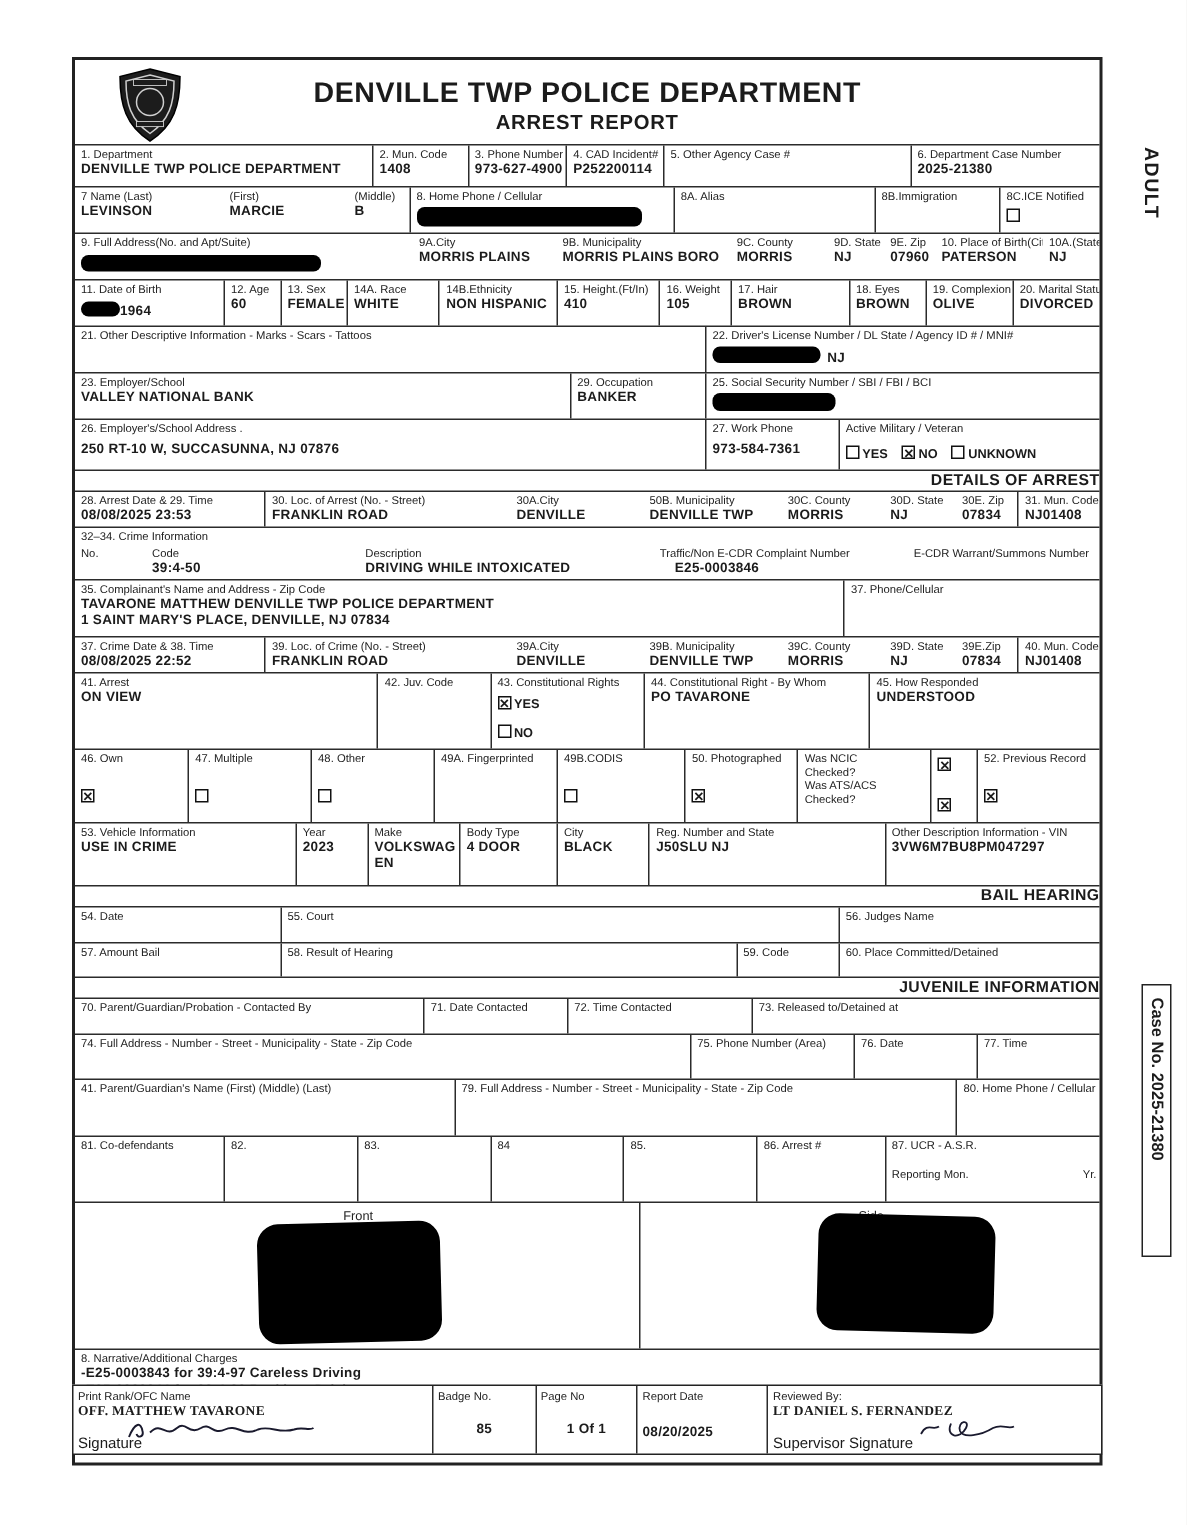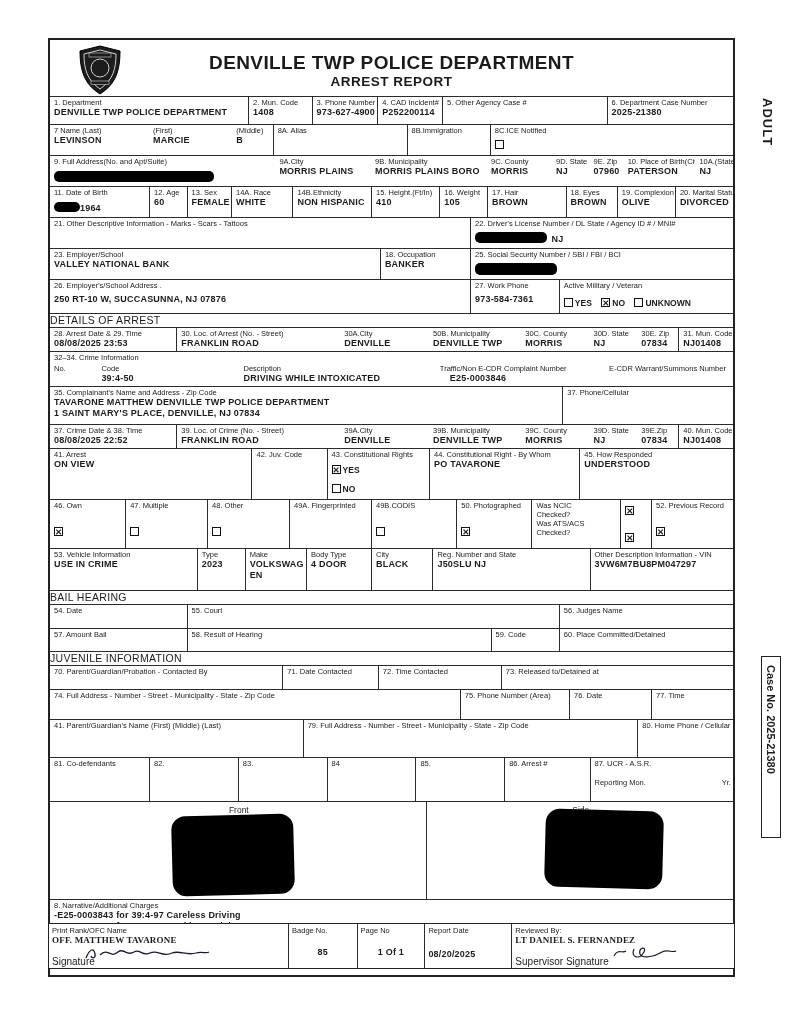--- a/index.html
+++ b/index.html
@@ -6,21 +6,21 @@
   html,body { width: 791px; background: #f4f4f2; }
   body { font-family: "Liberation Sans", sans-serif; color: #1b1b1b; }
   .page { position: relative; width: 791px; height: 1024px; background: #ffffff; overflow: hidden; }
   .form { position: absolute; left: 48px; top: 38px; width: 687px; border: 2px solid #222; background: #fff; }
   .row { display: flex; align-items: stretch; border-top: 1px solid #2b2b2b; }
   .c { border-left: 1px solid #2b2b2b; padding: 1px 2px 2px 4px; overflow: hidden; }
   .c.nb { border-left: 0; }
   .lbl { font-size: 7.5px; color: #222; line-height: 9px; white-space: nowrap; }
   .lbl.wrap { white-space: normal; }
   .val { font-size: 9px; font-weight: bold; line-height: 11px; letter-spacing: .2px; }
-  .section { text-align: left; font-weight: normal; font-size: 10.5px; line-height: 13px; border-top: 1px solid #2b2b2b; letter-spacing: .3px; }
+  .section { text-align: right; font-weight: bold; font-size: 10.5px; line-height: 13px; border-top: 1px solid #2b2b2b; letter-spacing: .3px; }
   .cb { display: inline-block; width: 9px; height: 9px; border: 1.3px solid #111; font-size: 8.5px; line-height: 8px; text-align: center; font-weight: bold; vertical-align: middle; margin-right: 2px; background: #fff; }
   .cbl { font-size: 8.5px; font-weight: bold; vertical-align: middle; margin-right: 5px; }
   .redact { background: #000; border-radius: 5px; display: inline-block; vertical-align: middle; }
   .hdr { position: relative; height: 56px; }
   .hdr-title { text-align: center; font-weight: bold; font-size: 19px; padding-top: 12px; letter-spacing: .4px; }
   .hdr-sub { text-align: center; font-weight: bold; font-size: 13.5px; letter-spacing: .5px; }
   .logo { position: absolute; left: 26px; top: 4px; }
   .vert { writing-mode: vertical-rl; position: absolute; font-weight: bold; }
   .adult { right: 16px; top: 98px; font-size: 13px; letter-spacing: 1px; }
   .caseno { right: 10px; top: 656px; font-size: 11px; border: 1.5px solid #222; padding: 8px 3px; height: 182px; background: #fff; }
@@ -92,20 +92,24 @@
         <div class="val">LEVINSON</div>
       </div>
       <div class="c" style="width:12.2%;border-left:0">
         <div class="lbl">(First)</div>
         <div class="val">MARCIE</div>
       </div>
       <div class="c" style="width:5.9%;border-left:0">
         <div class="lbl">(Middle)</div>
         <div class="val">B</div>
       </div>
+      <div class="c" style="width:25.8%">
+        <div class="lbl">8. Home Phone / Cellular</div>
+        <span class="redact" style="width:150px;height:13px;margin-top:1px"></span>
+      </div>
       <div class="c" style="width:19.6%">
         <div class="lbl">8A. Alias</div>
       </div>
       <div class="c" style="width:12.2%">
         <div class="lbl">8B.Immigration</div>
       </div>
       <div class="c" style="width:9.8%">
         <div class="lbl">8C.ICE Notified</div>
         <span class="cb"></span>
       </div>
@@ -202,21 +206,21 @@
         <div><span class="redact" style="width:72px;height:11px"></span> <span class="val">NJ</span></div>
       </div>
     </div>
 
     <div class="row" style="min-height:26px">
       <div class="c nb" style="width:48.3%">
         <div class="lbl">23. Employer/School</div>
         <div class="val">VALLEY NATIONAL BANK</div>
       </div>
       <div class="c" style="width:13.2%">
-        <div class="lbl">18. Occupation</div>
+        <div class="lbl">29. Occupation</div>
         <div class="val">BANKER</div>
       </div>
       <div class="c" style="width:38.5%">
         <div class="lbl">25. Social Security Number / SBI / FBI / BCI</div>
         <span class="redact" style="width:82px;height:12px;margin-top:1px"></span>
       </div>
     </div>
 
     <div class="row" style="min-height:29px">
       <div class="c nb" style="width:61.5%">
@@ -409,21 +413,21 @@
         <div style="margin-top:12px"><span class="cb">✕</span></div>
       </div>
     </div>
 
     <div class="row" style="min-height:42px">
       <div class="c nb" style="width:21.5%">
         <div class="lbl">53. Vehicle Information</div>
         <div class="val">USE IN CRIME</div>
       </div>
       <div class="c" style="width:7%">
-        <div class="lbl">Type</div>
+        <div class="lbl">Year</div>
         <div class="val">2023</div>
       </div>
       <div class="c" style="width:9%">
         <div class="lbl">Make</div>
         <div class="val" style="word-break:break-all">VOLKSWAGEN</div>
       </div>
       <div class="c" style="width:9.5%">
         <div class="lbl">Body Type</div>
         <div class="val">4 DOOR</div>
       </div>

